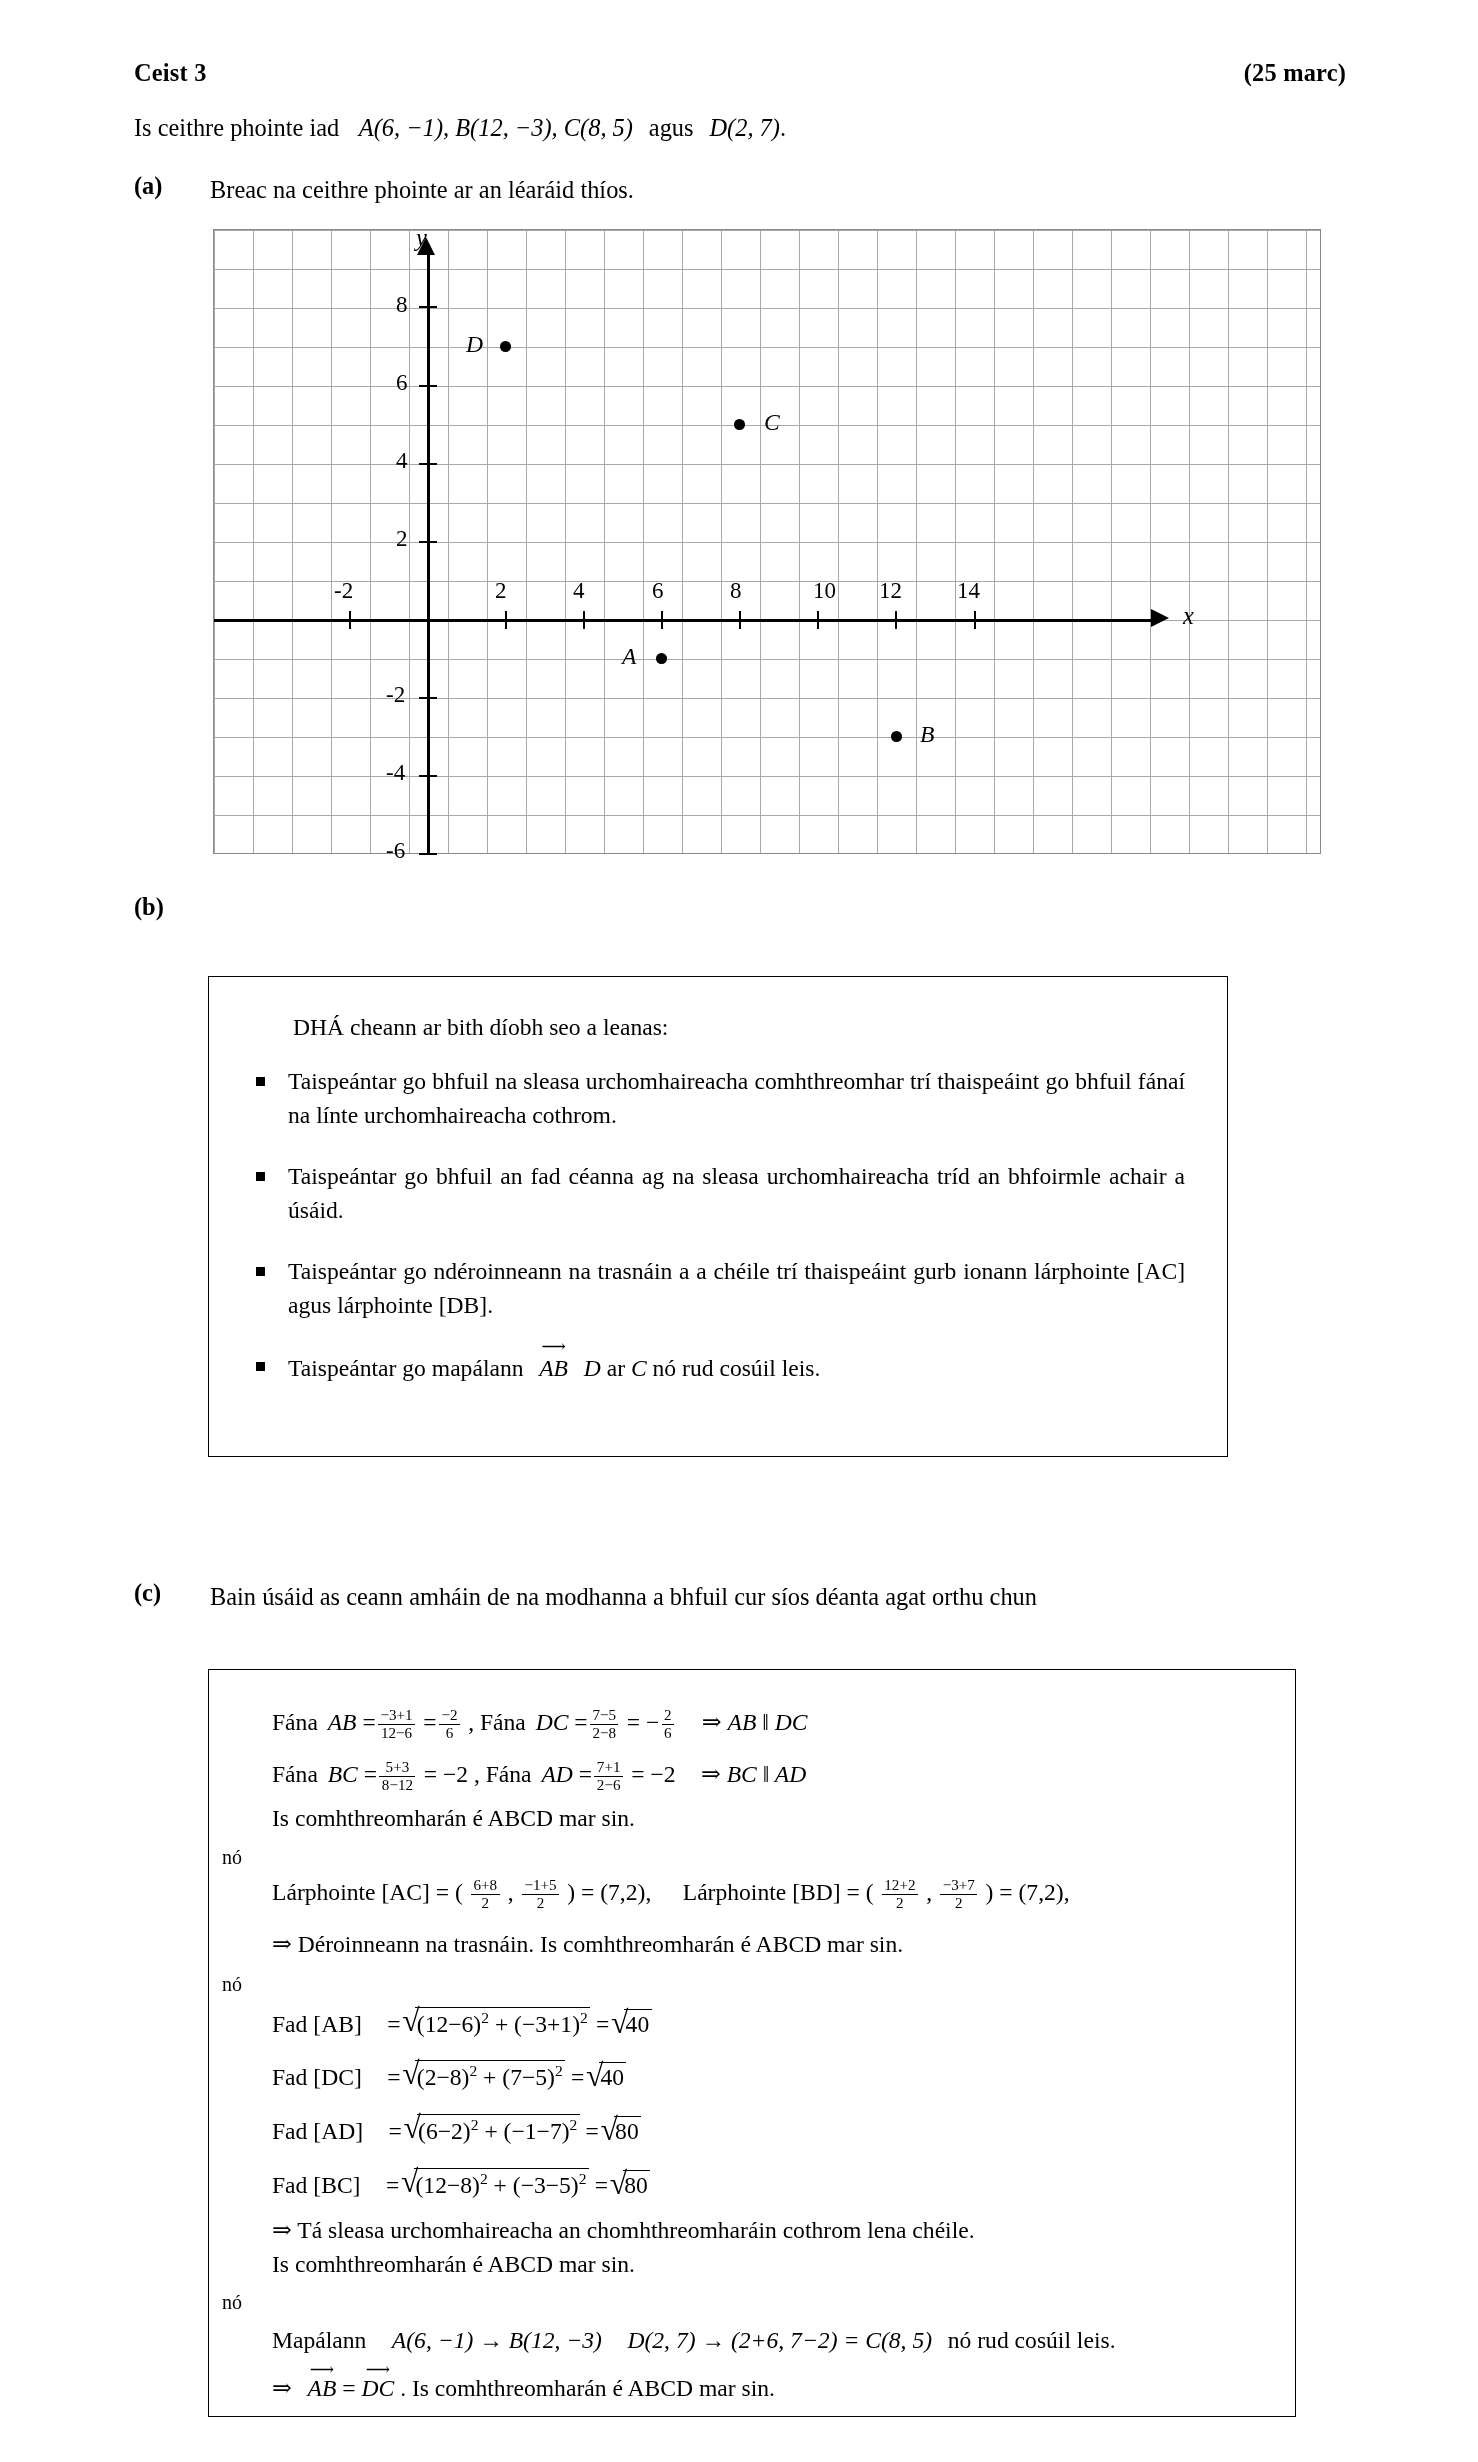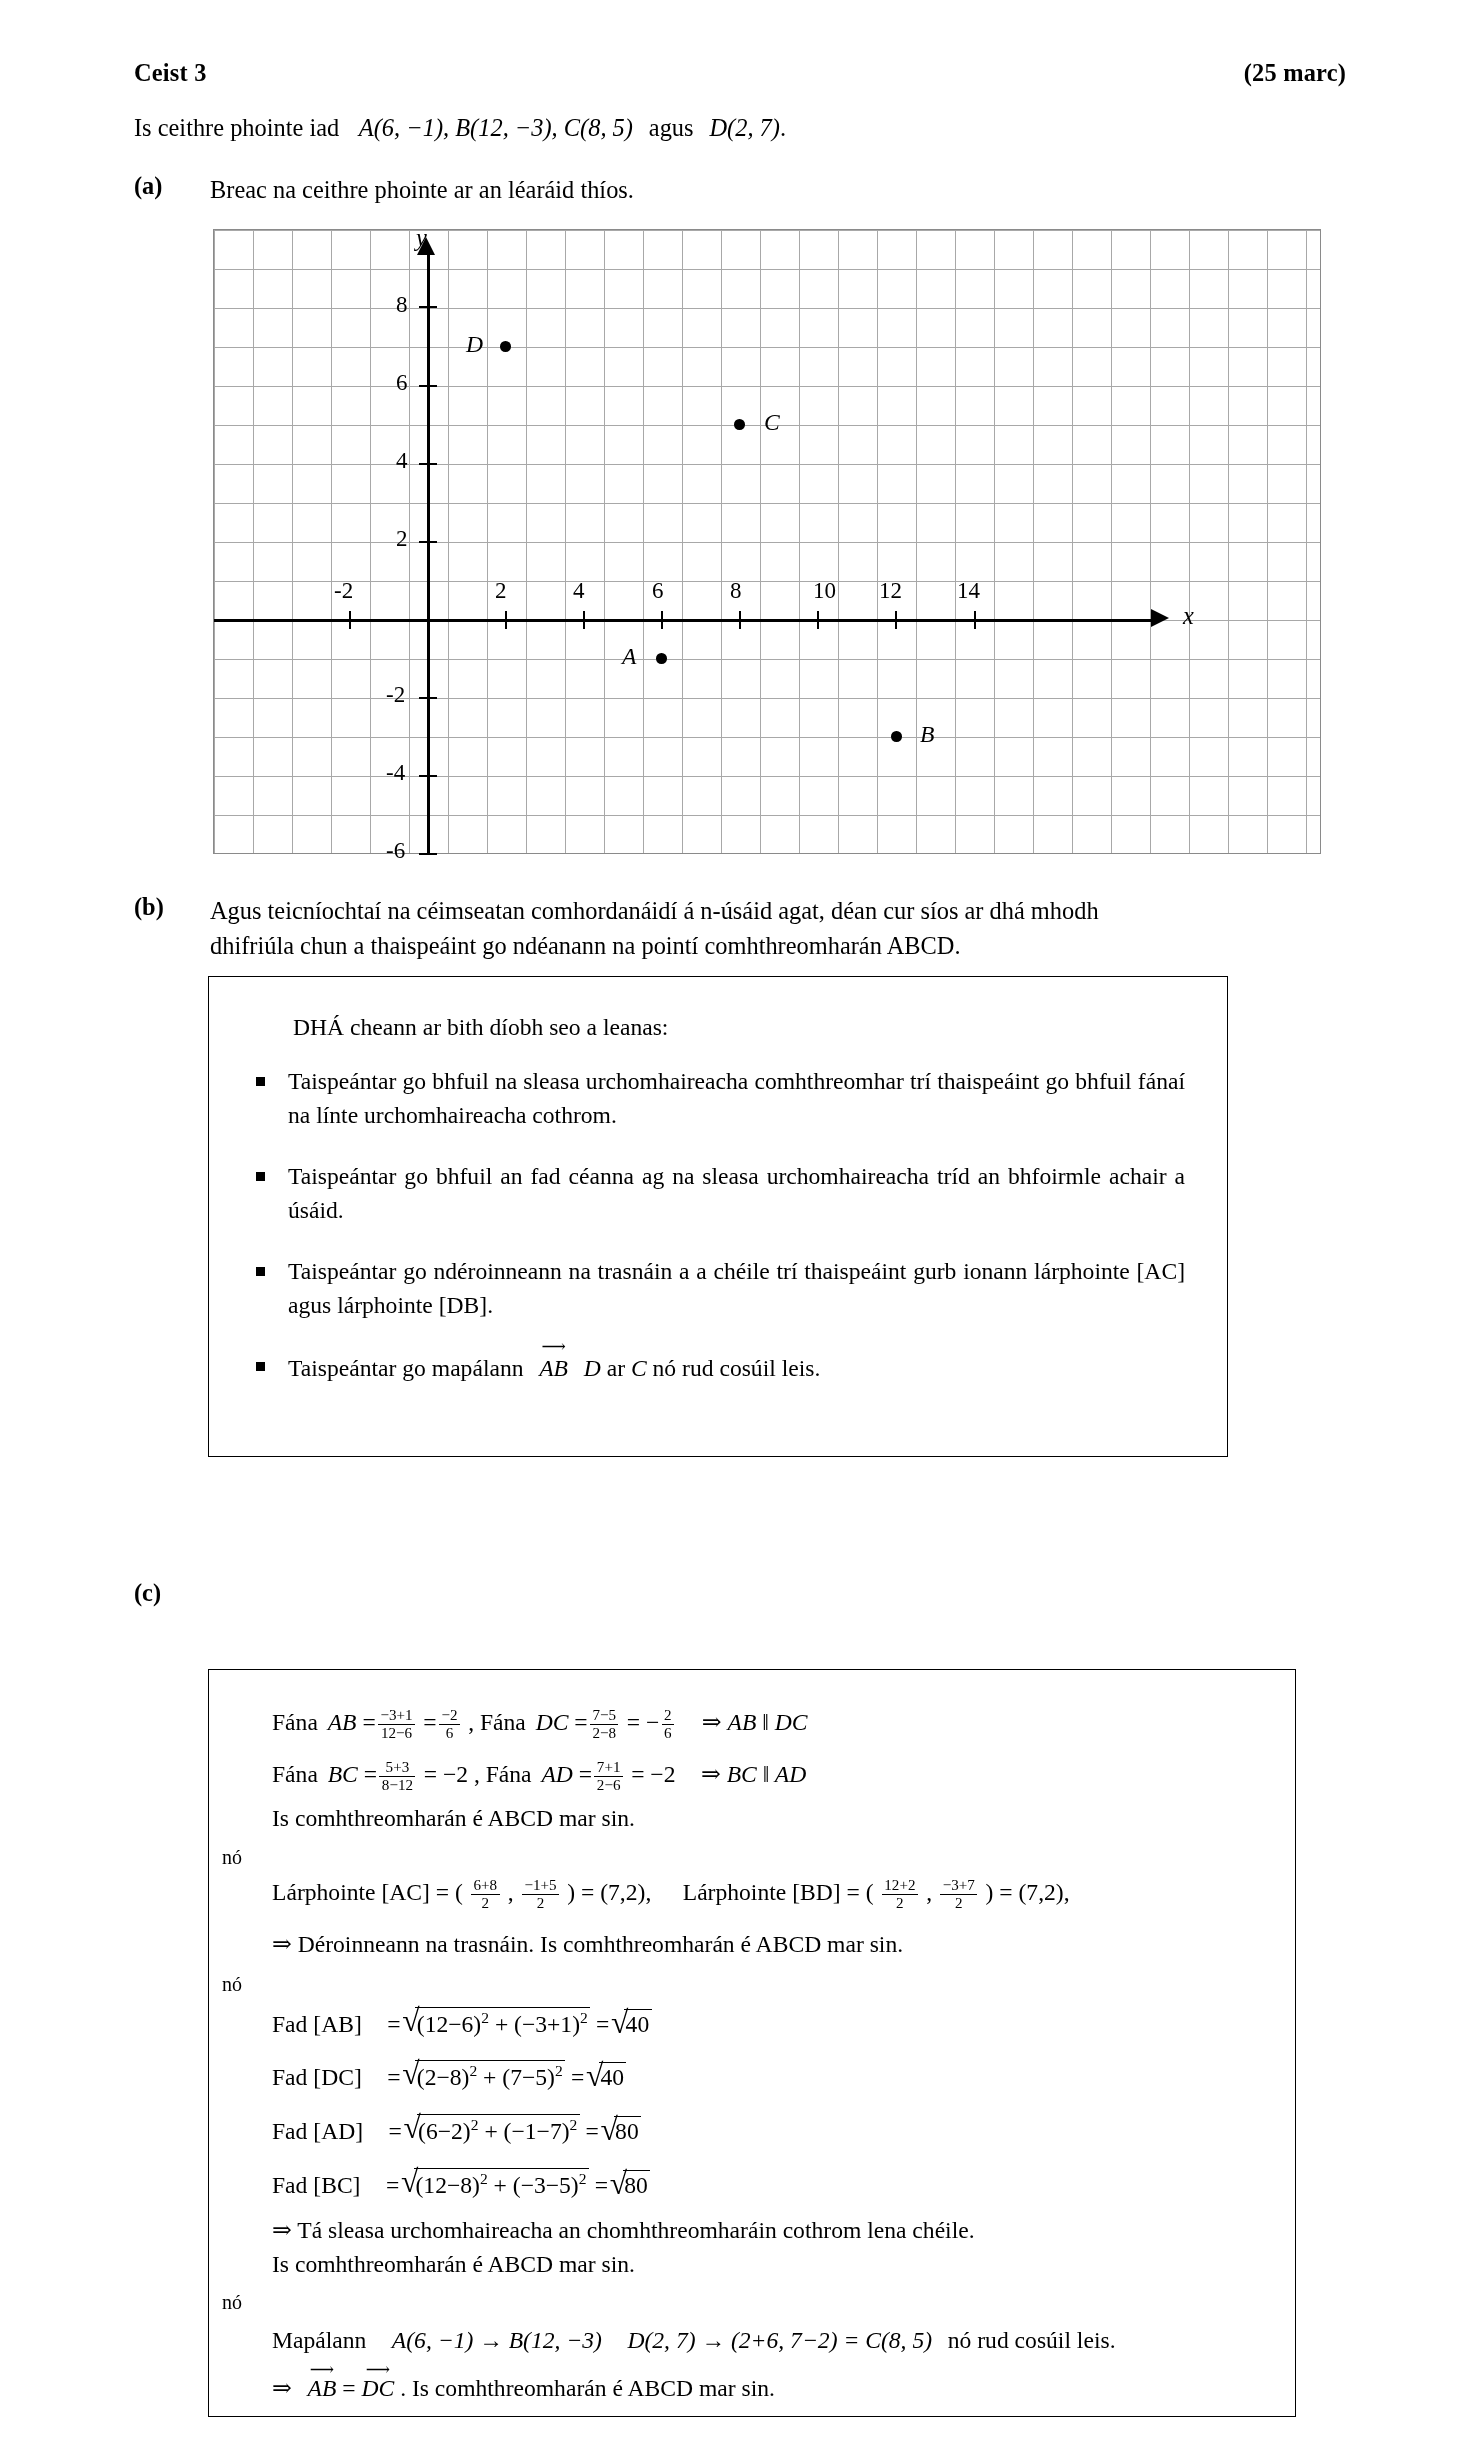--- a/index.html
+++ b/index.html
@@ -307,24 +307,20 @@
     <div class="pt-lab" style="left:550px; top:179px;">C</div>
 
     <div class="pt" style="left:442px; top:423px;"></div>
     <div class="pt-lab" style="left:408px; top:413px;">A</div>
 
     <div class="pt" style="left:677px; top:501px;"></div>
     <div class="pt-lab" style="left:706px; top:491px;">B</div>
   </div>
 
   <span class="part-letter" style="left:134px; top:893px;">(b)</span>
-  <div class="part-body" style="left:210px; top:893px; width:1114px;">
-    <div>Agus teicníochtaí na céimseatan comhordanáidí á n-úsáid agat, déan cur síos ar dhá mhodh</div>
-    <div>dhifriúla chun a thaispeáint go ndéanann na pointí comhthreomharán ABCD.</div>
-  </div>
 
   <div class="abox" style="left:208px; top:976px; width:1020px; height:481px; padding:37px 42px 0 42px;">
     <p class="box-lead" style="margin-left:42px;">DHÁ cheann ar bith díobh seo a leanas:</p>
     <ul class="bullets">
       <li>
         <span class="sq"></span>
         <span>Taispeántar go bhfuil na sleasa urchomhaireacha comhthreomhar trí thaispeáint go bhfuil fánaí na línte urchomhaireacha cothrom.</span>
       </li>
       <li>
         <span class="sq"></span>
@@ -338,20 +334,21 @@
         <span class="sq"></span>
         <span>Taispeántar go mapálann</span>
         <span class="sp"></span><span class="vecbar">AB</span><span class="sp"></span>
         <span><span class="mi">D</span> ar <span class="mi">C</span> nó rud cosúil leis.</span>
       </li>
     </ul>
   </div>
 
   <span class="part-letter" style="left:134px; top:1579px;">(c)</span>
   <div class="part-body" style="left:210px; top:1579px; width:1114px;">
+    <div>Bain úsáid as ceann amháin de na modhanna a bhfuil cur síos déanta agat orthu chun</div>
   </div>
 
   <div class="abox" style="left:208px; top:1669px; width:1088px; height:748px;">
 
     <div class="ansline" style="left:63px; top:37px;">
       <span>Fána</span><span class="sp"></span><span class="mi">AB</span>
       <span>=</span><span class="frac"><span class="num">−3+1</span><span class="den">12−6</span></span>
       <span>=</span><span class="frac"><span class="num">−2</span><span class="den">6</span></span>
       <span>,</span> <span>Fána</span><span class="sp"></span><span class="mi">DC</span>
       <span>=</span><span class="frac"><span class="num">7−5</span><span class="den">2−8</span></span>

